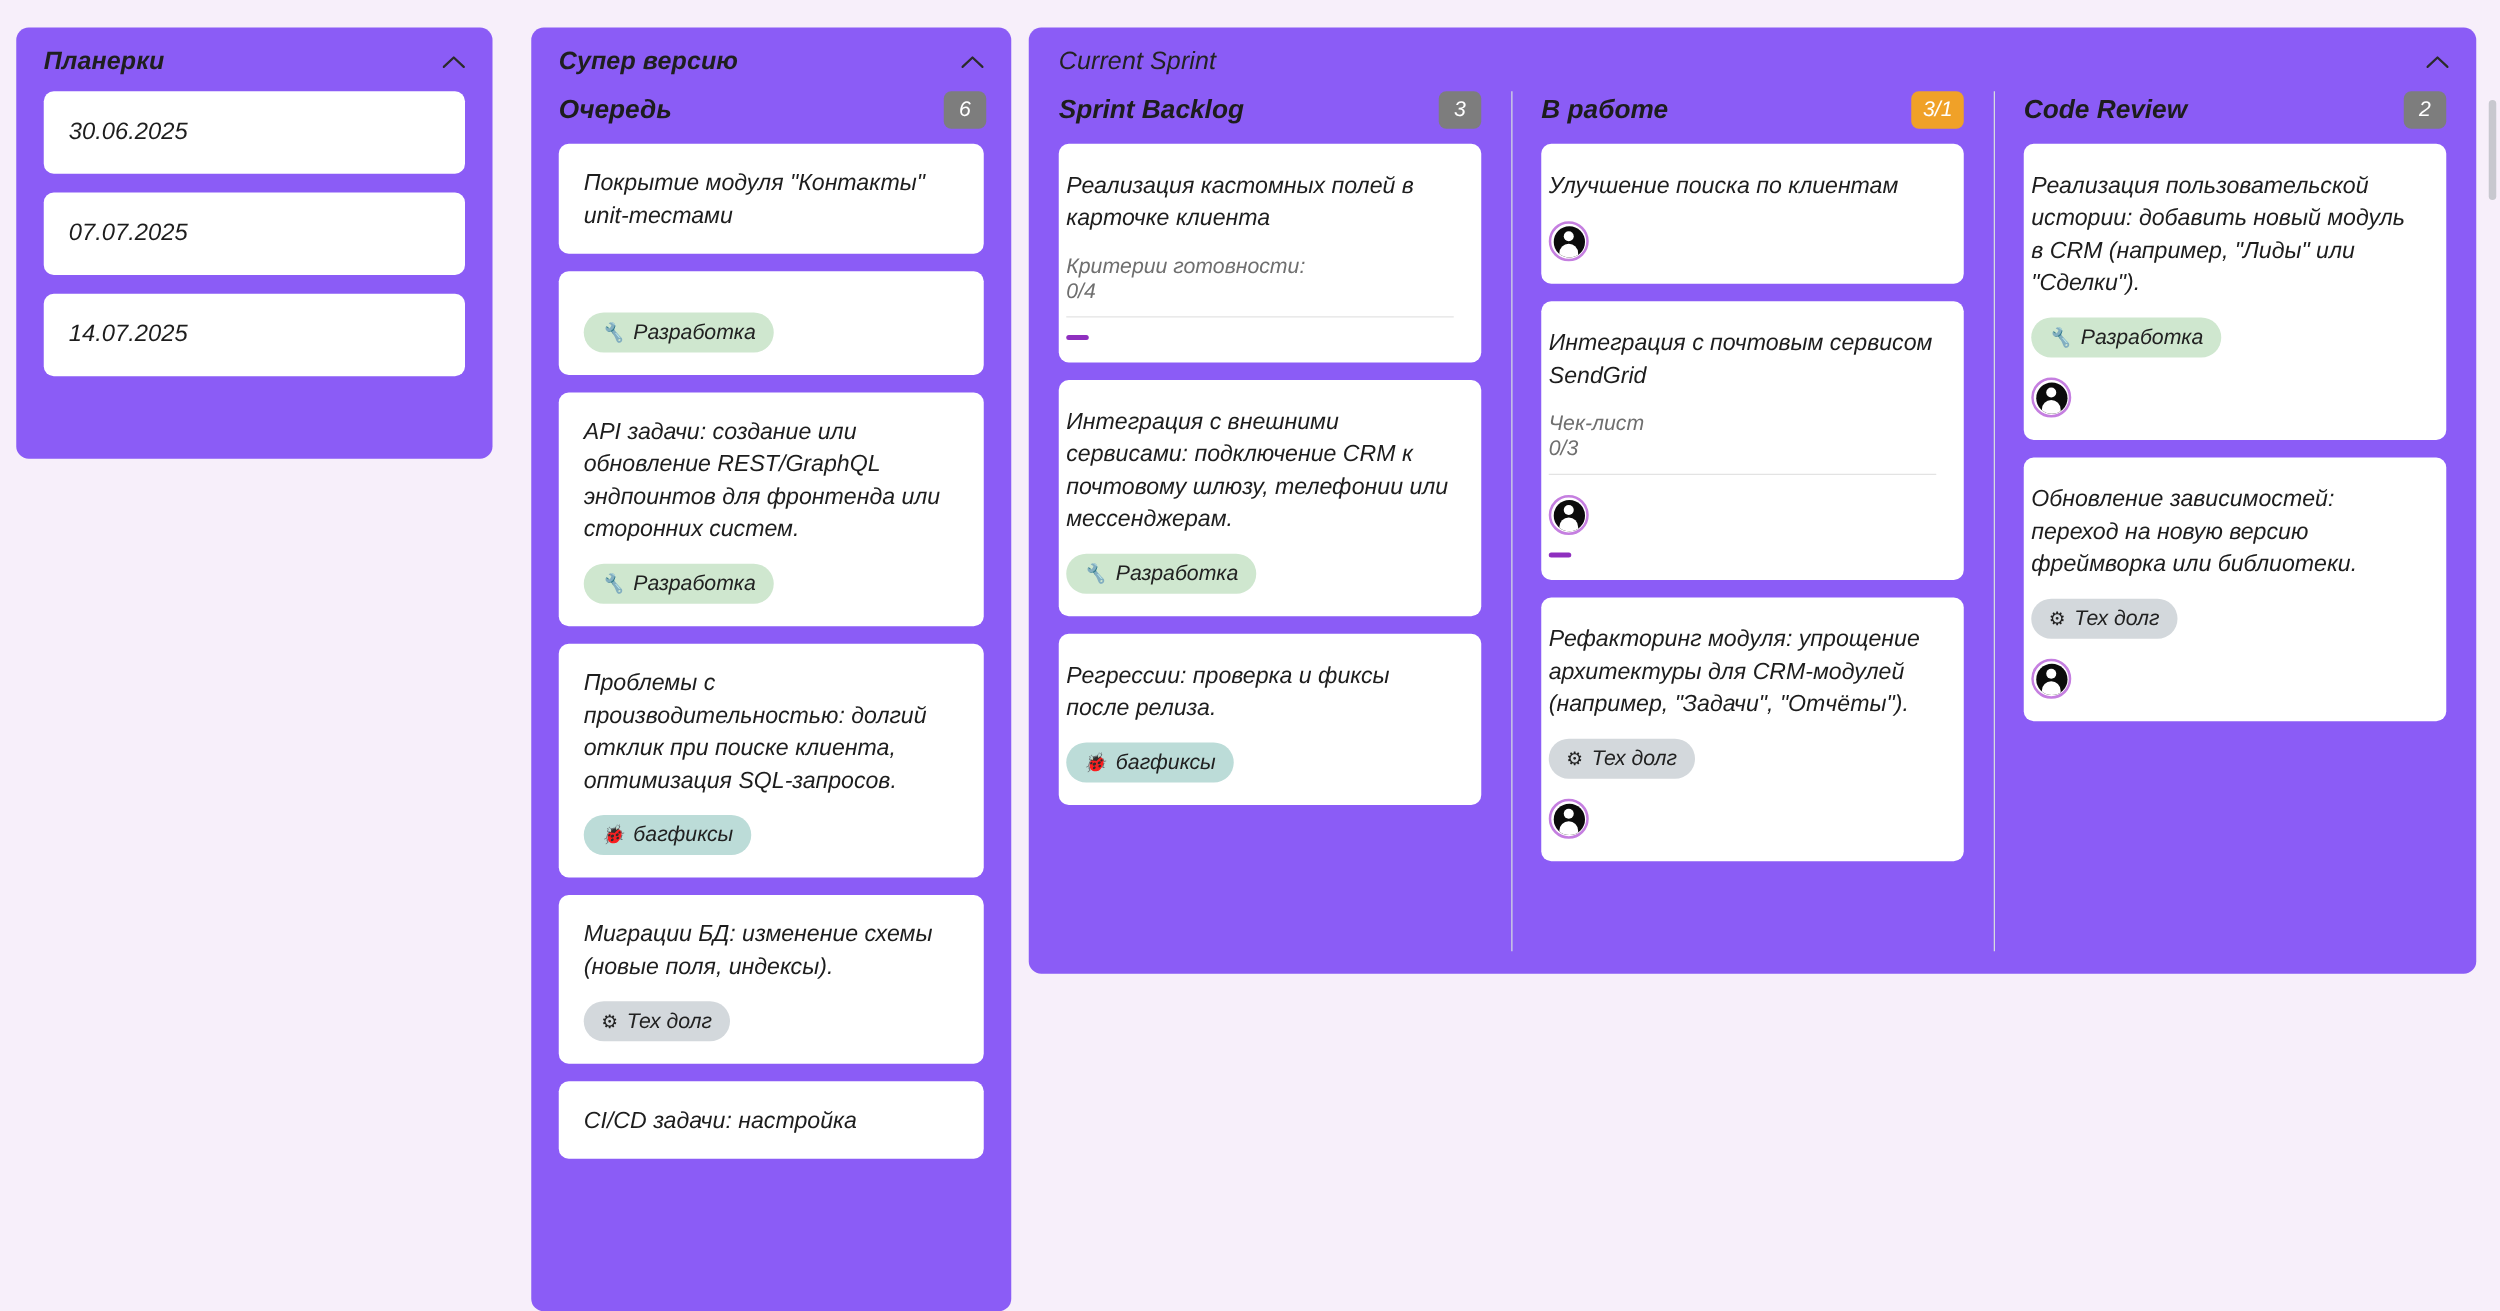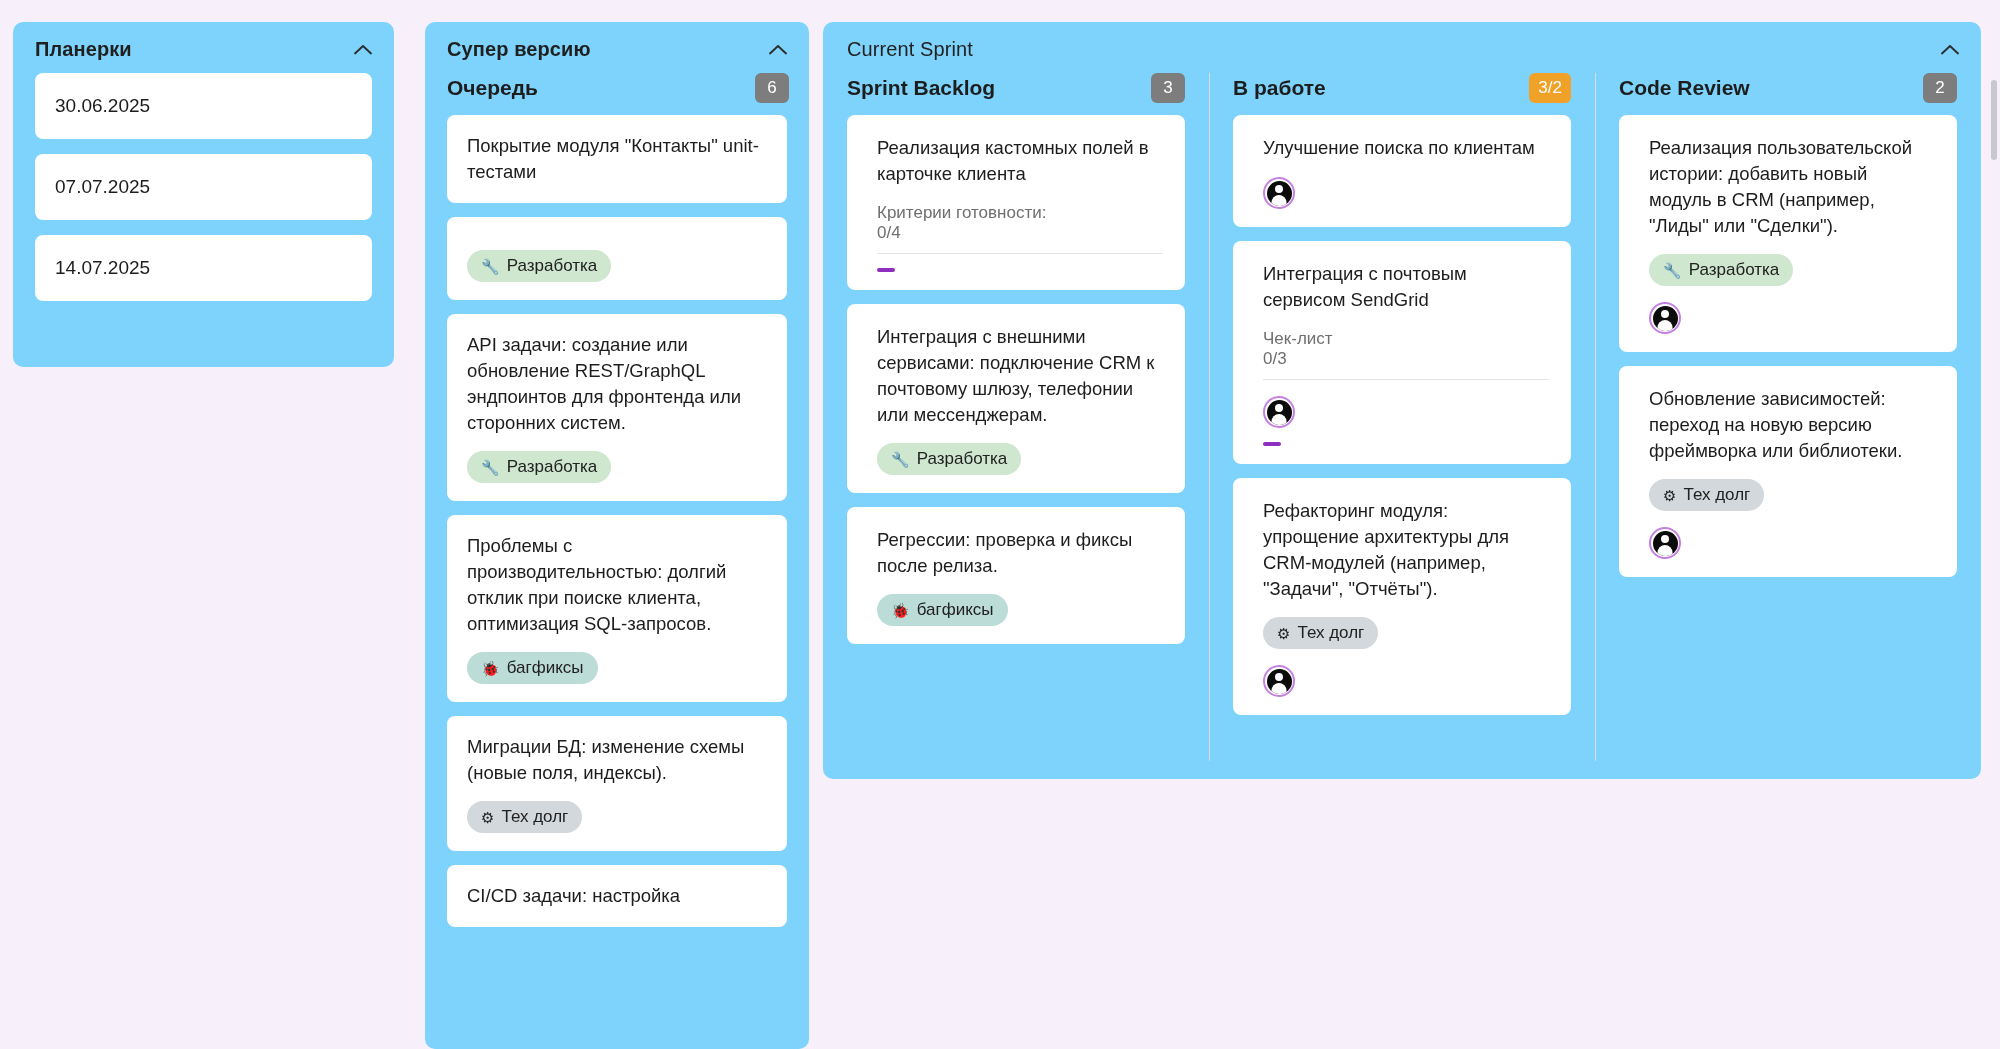--- a/index.html
+++ b/index.html
@@ -15,23 +15,24 @@
     position: relative;
     width: 2000px; height: 1049px;
     display: flex;
     align-items: flex-start;
     gap: 0;
     padding: 22px 0 0 13px;
   }
 
   
   .panel {
-    background: #7dd3fc;
+    background: #8b5cf6;
     border-radius: 10px;
     position: relative;
+    font-style: italic;
   }
   .panel-head {
     display: flex;
     align-items: center;
     justify-content: space-between;
     padding: 16px 20px 10px 22px;
   }
   .panel-title {
     font-size: 20px;
     font-weight: 700;
@@ -150,21 +151,21 @@
   }
   .sprint-col + .sprint-col::before {
     content: "";
     position: absolute;
     left: 0; top: 0; bottom: 18px;
     width: 1px;
     background: #d6dcdf;
   }
   .sprint-col .sub-head { padding: 0 24px 12px 24px; }
   .sprint-col .stack { padding: 0 24px; }
-  .card.sprint { padding: 20px 22px 18px 30px; }
+  .card.sprint { padding: 20px 22px 18px 6px; }
 
   .crit {
     margin-top: 16px;
     border-bottom: 1px solid #e3e3e3;
     padding-bottom: 10px;
     display: flex;
     justify-content: space-between;
     align-items: baseline;
     font-size: 17px;
     color: #6f6f6f;
@@ -353,21 +354,21 @@
               <span>багфиксы</span>
             </span>
           </div>
 
         </div>
       </div>
 
       <div class="sprint-col">
         <div class="sub-head">
           <div class="sub-title">В работе</div>
-          <div class="badge warn">3/2</div>
+          <div class="badge warn">3/1</div>
         </div>
         <div class="stack">
 
           <div class="card sprint">
             <div class="card-title">Улучшение поиска по клиентам</div>
             <div class="avatar">
                 <div class="inner"></div>
               </div>
           </div>
 

